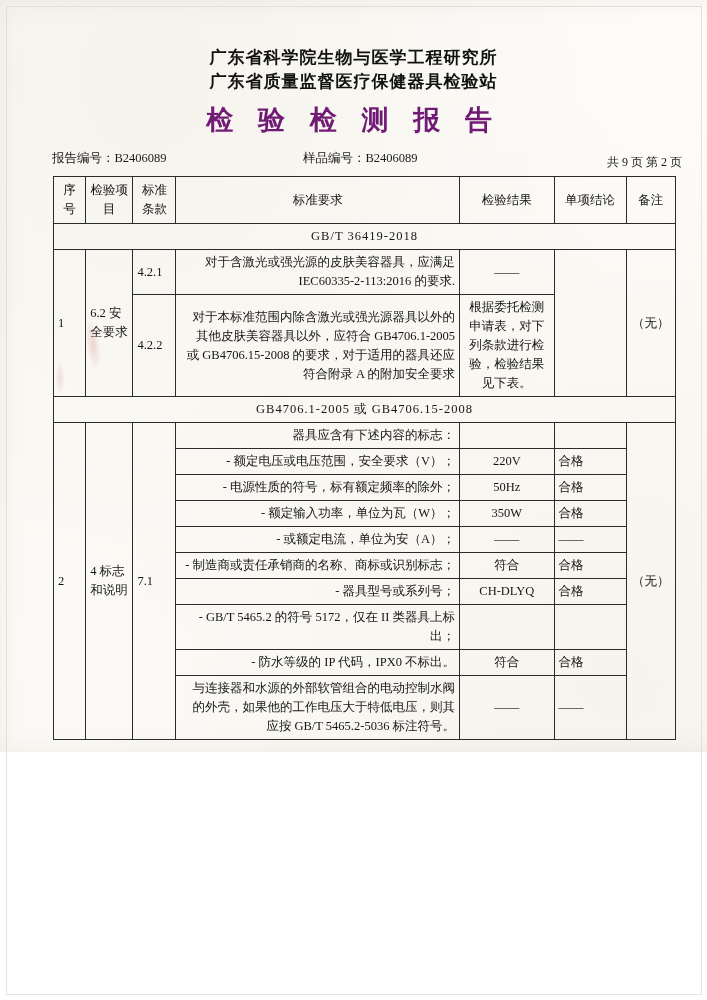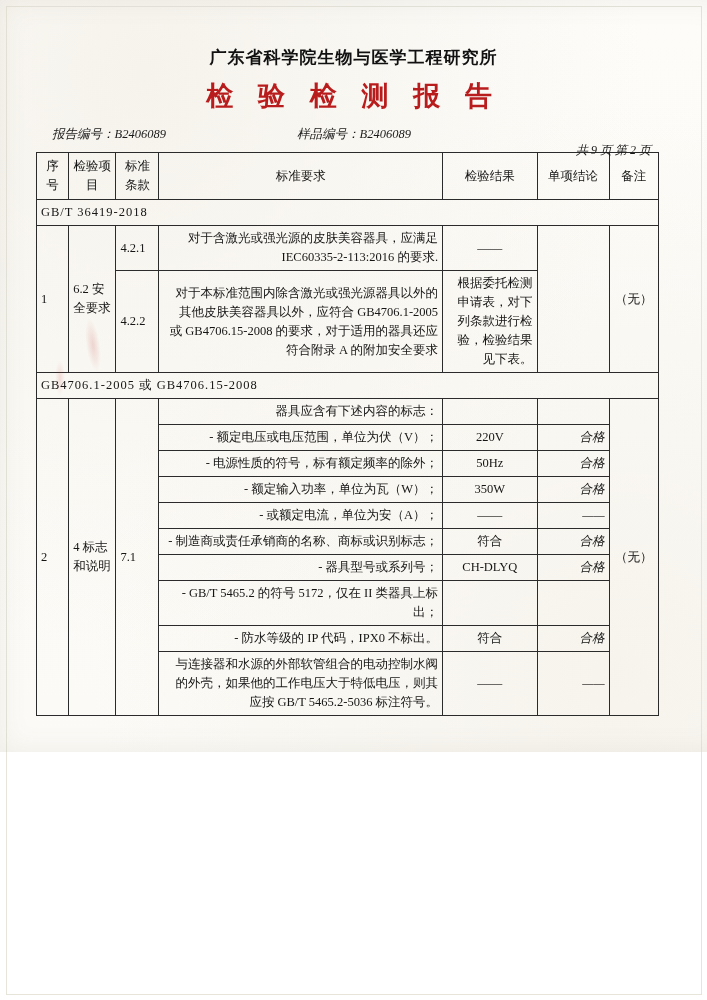--- a/index.html
+++ b/index.html
@@ -48,51 +48,50 @@
     font-weight: bold;
     letter-spacing: 1px;
     line-height: 24px;
     color: #111;
   }
   .report-title {
     font-size: 27px;
     font-weight: bold;
     letter-spacing: 9px;
     margin-top: 8px;
-    color: #b91c1c;
+    color: #701a75;
   }
   .meta-row {
     position: relative;
-    margin: 12px 50px 6px 42px;
+    margin: 12px 19px 6px 42px;
     height: 20px;
     font-size: 12.5px;
-    font-style: italic;
   }
   .meta-left {
     position: absolute;
     left: 10px;
     top: 0;
     white-space: nowrap;
   }
   .meta-center {
     position: absolute;
-    left: 255px;
+    left: 261px;
     top: 0;
     white-space: nowrap;
   }
   .meta-right {
     position: absolute;
     right: 6px;
-    top: 16px;
+    top: 4px;
     white-space: nowrap;
     font-size: 12px;
   }
   table.doc {
     border-collapse: collapse;
-    margin: 0 36px;
+    margin: 0 53px;
     width: 623px;
     table-layout: fixed;
   }
   table.doc td {
     border: 1px solid #2b2b2b;
     font-size: 12.5px;
     line-height: 19px;
     padding: 3px 4px;
     vertical-align: middle;
     color: #151515;
@@ -104,34 +103,35 @@
     line-height: 20px;
   }
   .colhead td {
     text-align: center;
     font-size: 12.5px;
     line-height: 17px;
     padding: 4px 2px;
     height: 40px;
   }
   .std-band td {
+    text-align: center;
     font-size: 13px;
     letter-spacing: 1px;
     padding: 5px 0;
   }
   .vert-label {
     font-size: 12.5px;
     line-height: 17px;
     text-align: center;
   }
   .result-cell { text-align: center; font-size: 12.5px; }
-  .concl-cell { text-align: right; font-size: 12.5px; font-style: italic; }
+  .concl-cell { text-align: left; font-size: 12.5px; }
   .remark-cell { text-align: center; font-size: 12.5px; }
   .note-cell {
-    text-align: right;
+    text-align: center;
     padding: 5px 7px;
     line-height: 20px;
   }
   
   .smudge {
     position: absolute;
     pointer-events: none;
     opacity: 0.22;
   }
   .smudge1 {
@@ -163,20 +163,21 @@
 <body>
 
 <div class="page">
   <div class="scan-tint"></div>
   <div class="paper-border"></div>
 
   <div class="content">
 
     <div class="header">
       <div class="org-line">广东省科学院生物与医学工程研究所</div>
+      <div class="org-line">广东省质量监督医疗保健器具检验站</div>
       <div class="report-title">检 验 检 测 报 告</div>
     </div>
 
     <div class="meta-row">
       <span class="meta-left">报告编号：B2406089</span>
       <span class="meta-center">样品编号：B2406089</span>
       <span class="meta-right">共 9 页  第 2 页</span>
     </div>
 
     <table class="doc">
@@ -226,21 +227,21 @@
         <tr>
           <td class="vcenter" rowspan="10">2</td>
           <td class="vcenter vert-label" rowspan="10">4 标志和说明</td>
           <td class="vcenter" rowspan="10">7.1</td>
           <td class="req">器具应含有下述内容的标志：</td>
           <td class="result-cell"></td>
           <td class="concl-cell"></td>
           <td class="remark-cell" rowspan="10">（无）</td>
         </tr>
         <tr>
-          <td class="req">- 额定电压或电压范围，单位为伏（V）；</td>
+          <td class="req">- 额定电压或电压范围，安全要求（V）；</td>
           <td class="result-cell">220V</td>
           <td class="concl-cell">合格</td>
         </tr>
         <tr>
           <td class="req">- 电源性质的符号，标有额定频率的除外；</td>
           <td class="result-cell">50Hz</td>
           <td class="concl-cell">合格</td>
         </tr>
         <tr>
           <td class="req">- 额定输入功率，单位为瓦（W）；</td>

